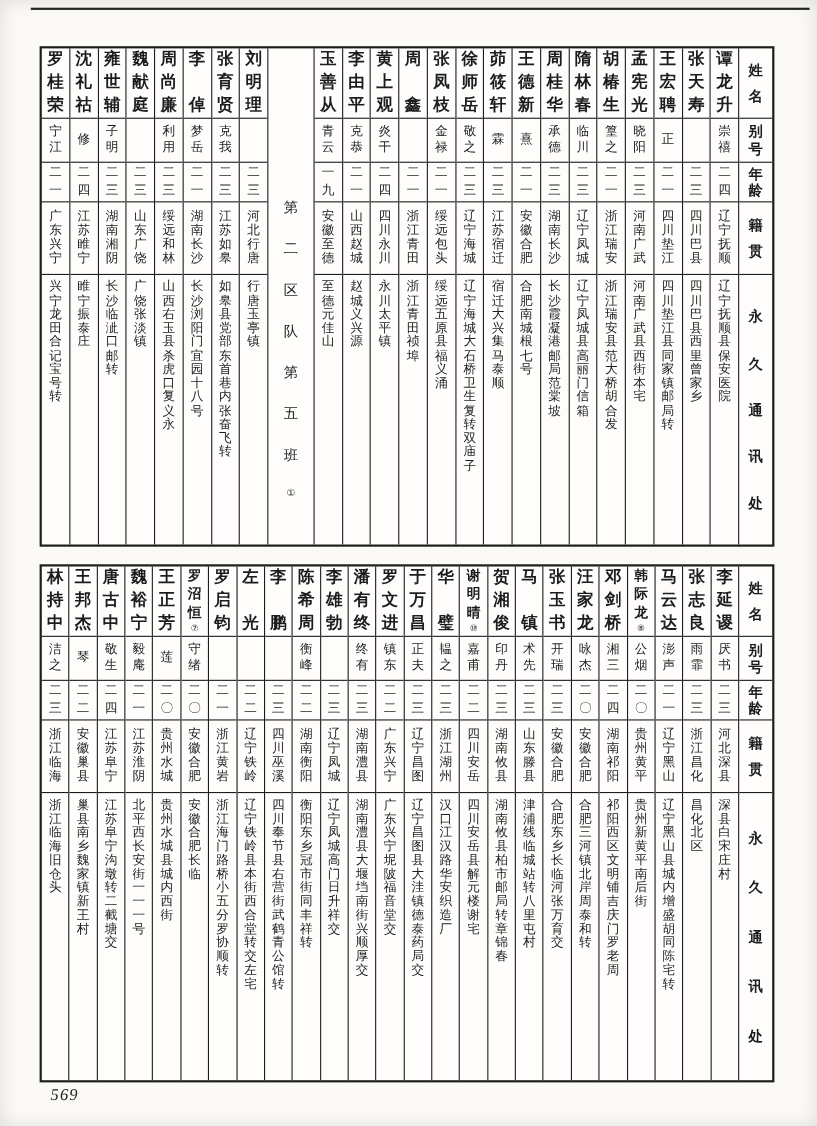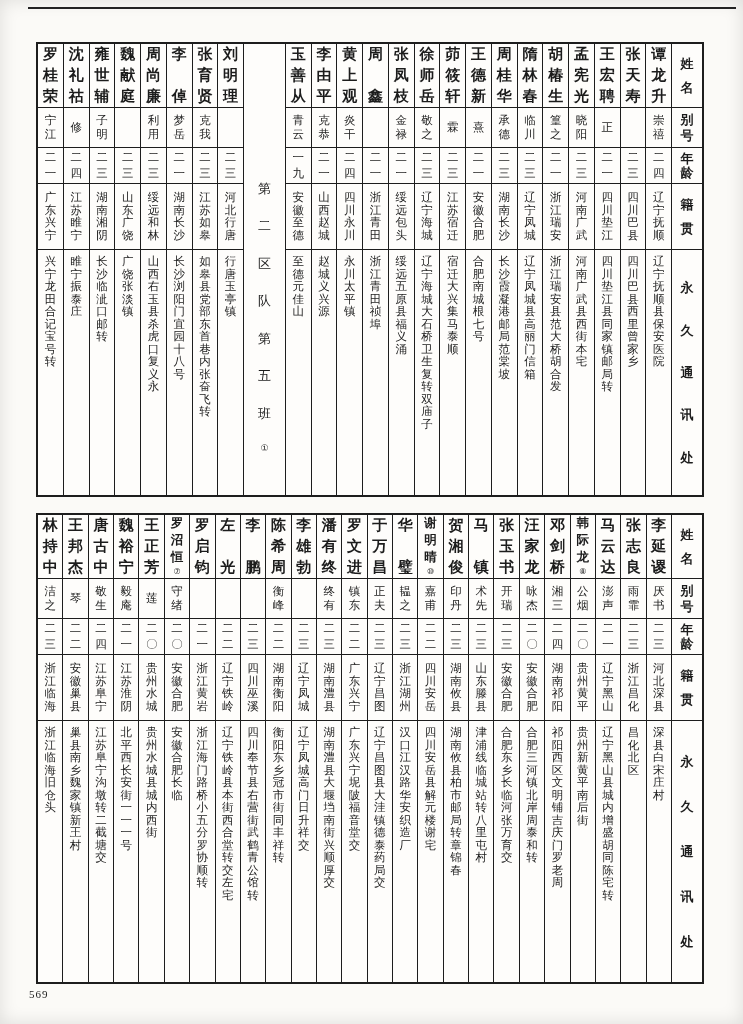--- a/index.html
+++ b/index.html
@@ -61,22 +61,22 @@
   .mark{font-size:8px;line-height:1;}
   .divider-cell{
     height:100%;
     display:flex;flex-direction:column;align-items:center;justify-content:space-between;
     padding:138px 0 42px 0;
     box-sizing:border-box;
   }
   .divider-cell .ch{font-size:13px;}
   .divider-cell .mark{font-size:9px;}
   .page-number{
-    position:absolute;left:29px;top:988px;
-    font-size:11px;letter-spacing:1px;color:#222;
+    position:absolute;left:46px;top:988px;
+    font-size:15px;letter-spacing:1px;color:#222;font-style:italic;
   }
 </style>
 </head>
 <body>
 
 <div class="page">
   <div class="scan-line"></div>
   <div class="vtable vtable-top">
       <div class="vcol header-col">
         <div class="cell r-name header-cell">

